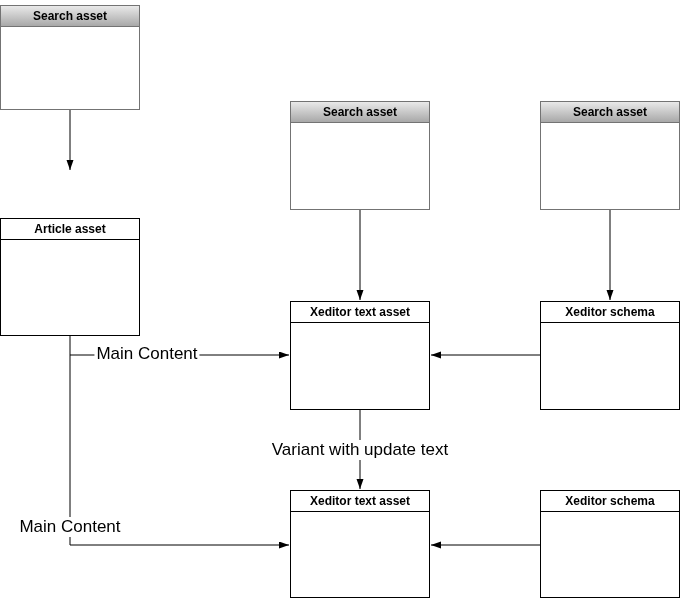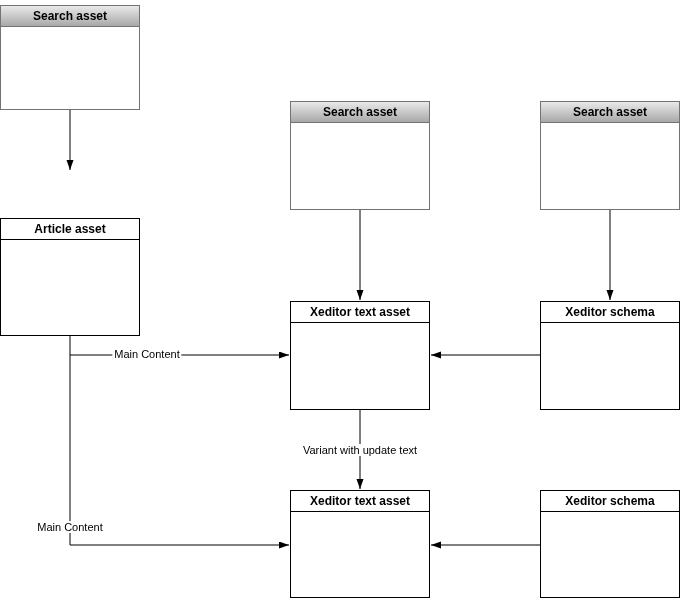--- a/index.html
+++ b/index.html
@@ -52,21 +52,21 @@
     border-bottom: 1px solid #000000;
   }
   .node .body {
     width: 100%;
   }
   .edge-label {
     position: absolute;
     transform: translate(-50%, -50%);
     background: #ffffff;
     padding: 0 2px;
-    font-size: 11px;
+    font-size: 17px;
     color: #000000;
     white-space: nowrap;
   }
 </style>
 </head>
 <body>
 
 <div id="canvas">
 
   <svg id="edges" viewBox="0 0 681 602" xmlns="http://www.w3.org/2000/svg">

